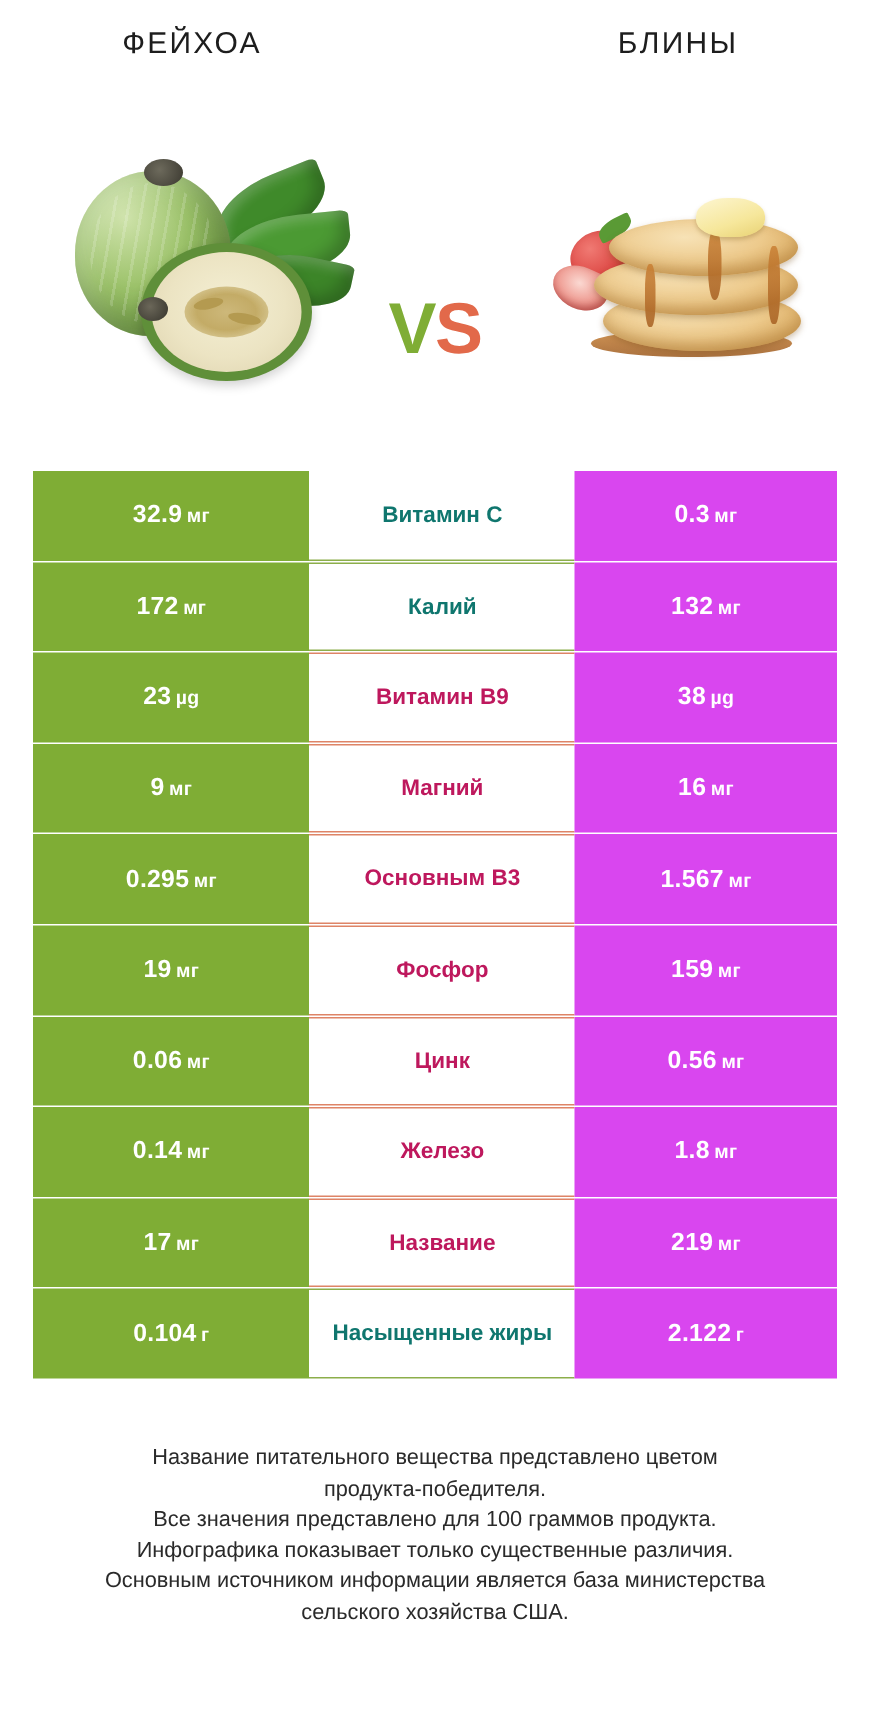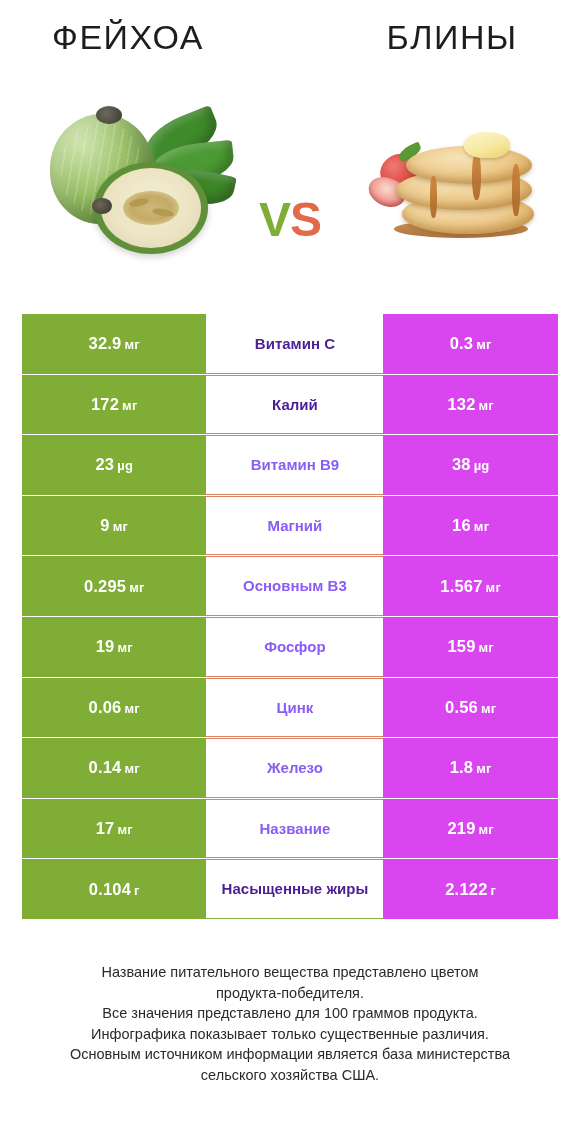--- a/index.html
+++ b/index.html
@@ -16,21 +16,21 @@
     overflow:hidden;
   }
   
   .titles {
     position:absolute; top:18px; left:0; width:580px;
     display:flex;
   }
   .title {
     flex:1;
     text-align:center;
-    font-size:34px;
+    font-size:20px;
     letter-spacing:1.5px;
     color:#1d1d1d;
     font-weight:400;
     white-space:nowrap;
   }
   .title.left  { padding-right:38px; }
   .title.right { padding-left:30px; }
 
   
   .hero {
@@ -185,22 +185,22 @@
   }
   .row.first .cell.mid { border-top-color:transparent; }
   .val {
     font-weight:700;
     font-size:16.5px;
     letter-spacing:.2px;
     white-space:nowrap;
   }
   .unit { font-size:13px; font-weight:700; margin-left:3px; }
 
-  .mid.win-green  { color:#4c1d95; border-top-color:#8CAE4A; border-bottom-color:#8CAE4A; }
-  .mid.win-orange { color:#8b5cf6; border-top-color:#DE8466; border-bottom-color:#DE8466; }
+  .mid.win-green  { color:#0f766e; border-top-color:#8CAE4A; border-bottom-color:#8CAE4A; }
+  .mid.win-orange { color:#be185d; border-top-color:#DE8466; border-bottom-color:#DE8466; }
 
   .gap { height:1px; background:#ffffff; }
 
   
   .footer {
     position:absolute;
     left:0; top:962px; width:580px;
     text-align:center;
     font-size:14.5px;
     line-height:1.42;

